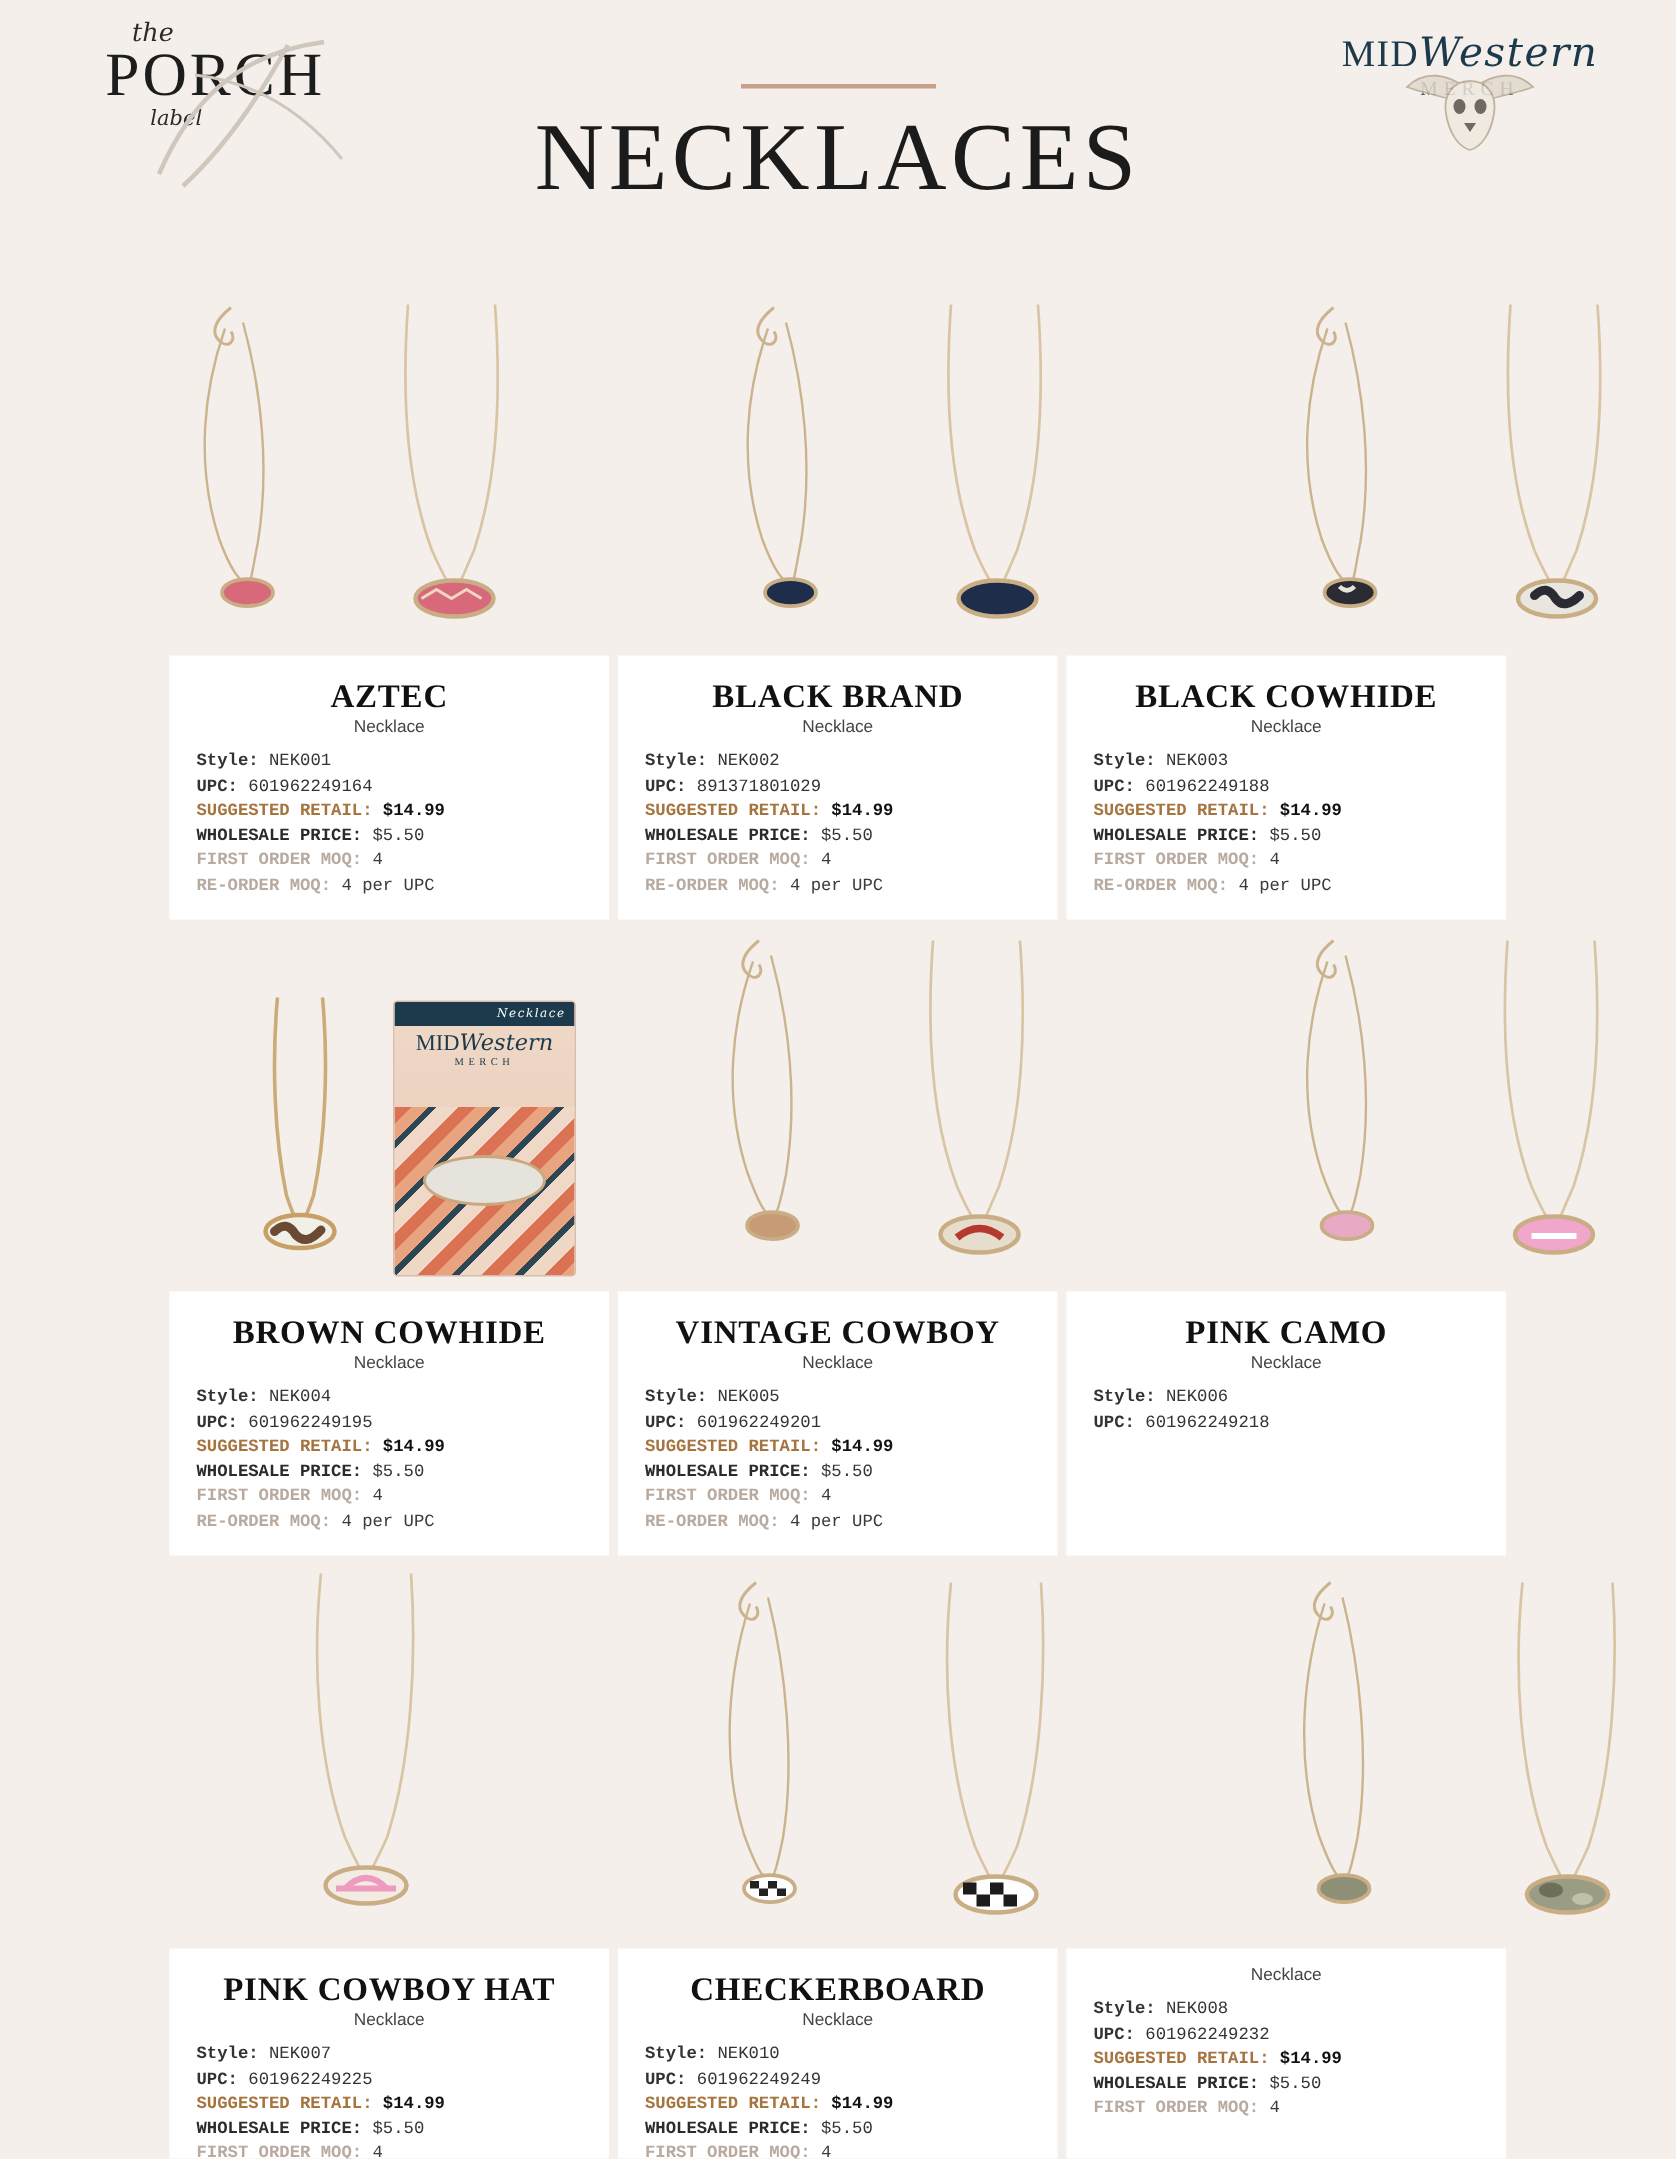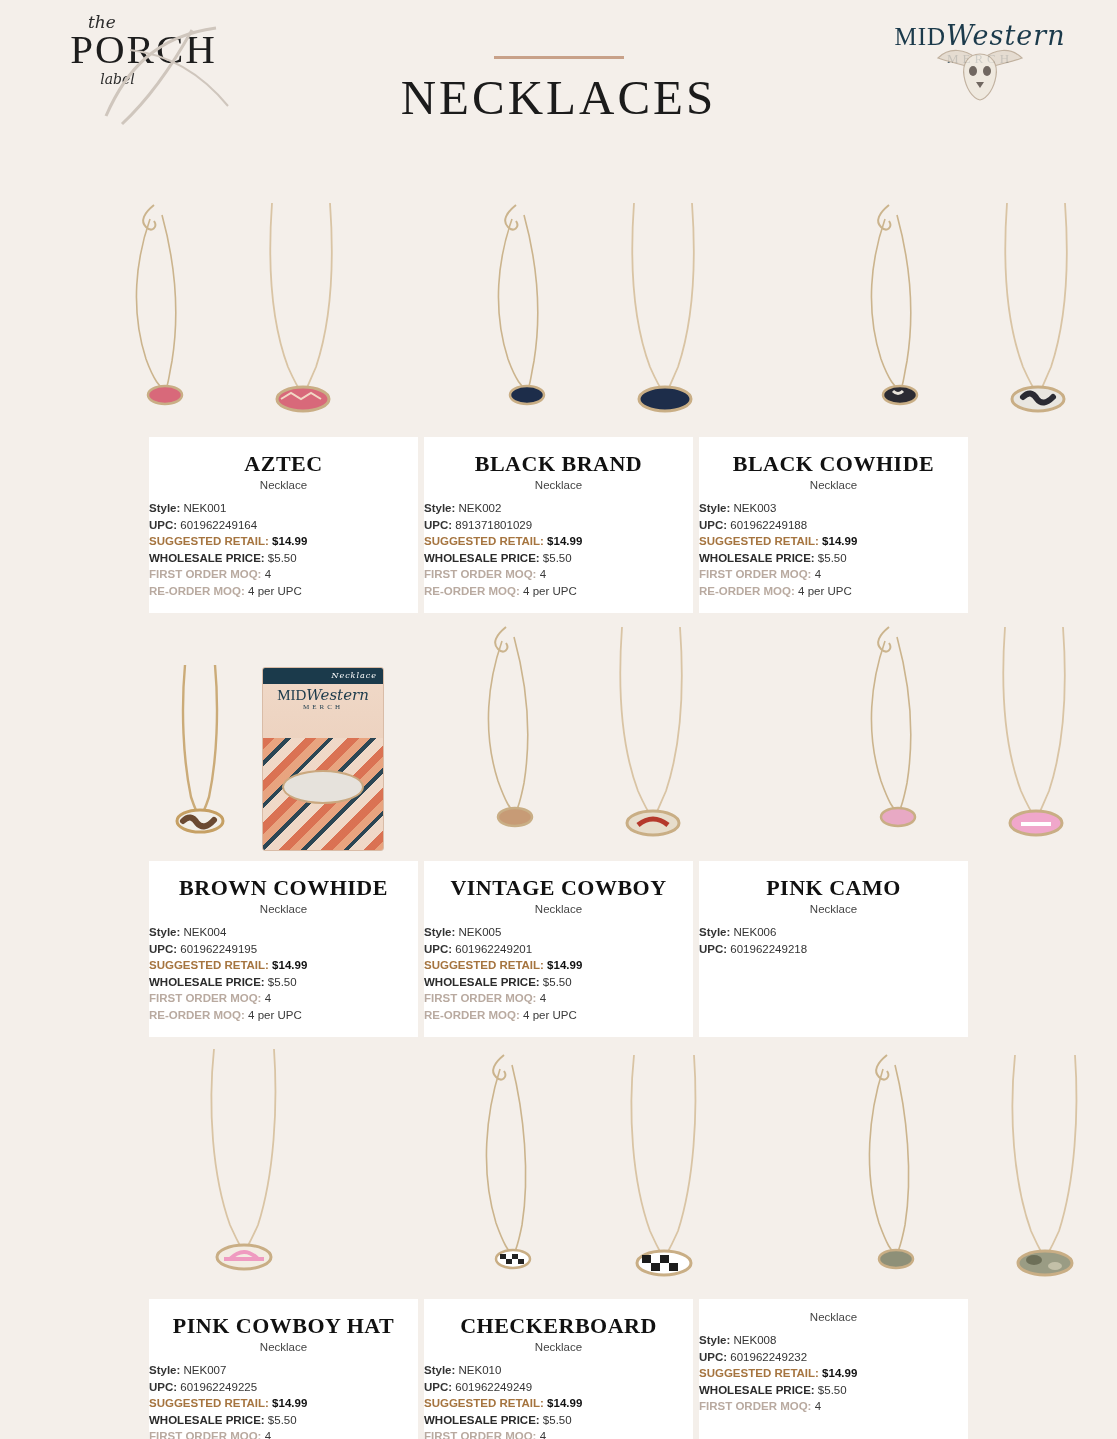--- a/index.html
+++ b/index.html
@@ -75,21 +75,21 @@
   }
   .title-rule {
     width: 130px;
     height: 3px;
     background: #c8a189;
     margin: 0 auto 14px auto;
   }
   .page-title {
     font-family: "Liberation Serif", serif;
     font-weight: 400;
-    font-size: 49px;
+    font-size: 64px;
     letter-spacing: 3px;
     color: #1b1b1b;
     margin: 0;
     line-height: 1;
   }
 
   .mw-logo {
     position: absolute;
     right: 42px;
     top: 22px;
@@ -138,41 +138,43 @@
     position: relative;
   }
 
   .cards {
     display: flex;
     justify-content: center;
     gap: 6px;
     padding: 0 0 0 0;
   }
   .card {
-    width: 269px;
+    width: 293px;
     background: #ffffff;
     padding: 12px 0 14px 0;
     box-sizing: border-box;
   }
   .card h2 {
     font-family: "Liberation Serif", serif;
     font-weight: 700;
     font-size: 22px;
     letter-spacing: .5px;
     text-align: center;
     margin: 2px 0 2px 0;
     color: #111;
   }
   .card .sub {
     text-align: center;
     font-size: 11.5px;
     color: #444;
     margin-bottom: 9px;
   }
   .card .specs {
+    padding-left: 18px;
+    font-family: Liberation Mono, monospace;
   }
   .spec {
     font-size: 11.5px;
     line-height: 16.5px;
     color: #333;
     white-space: nowrap;
   }
   .spec .k {
     font-weight: 700;
   }

